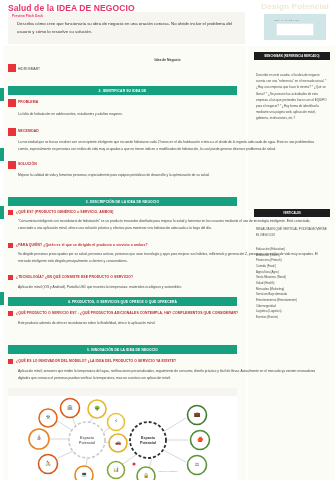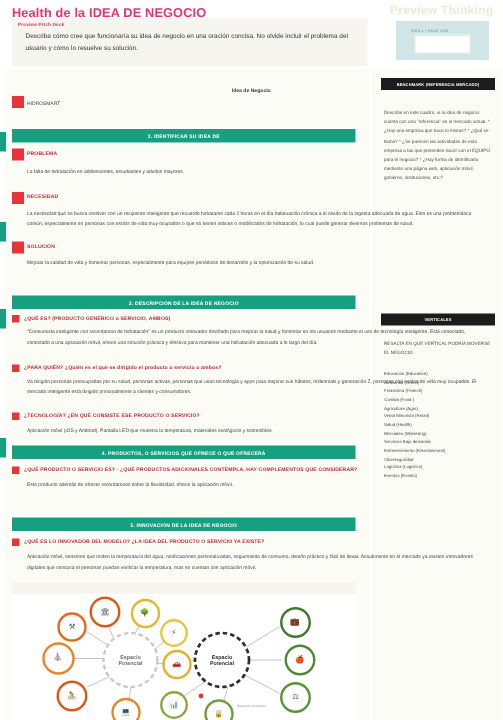--- a/index.html
+++ b/index.html
@@ -159,22 +159,22 @@
   .dg-caption {
     position: absolute; left: 150px; top: 74px;
     font-size: 2.3px; color: #9a9a9a;
   }
 </style>
 </head>
 <body>
 
 <div id="page">
 
-  <div class="page-title">Health de la IDEA DE NEGOCIO</div>
-  <div class="watermark">Preview Thinking</div>
+  <div class="page-title">Salud de la IDEA DE NEGOCIO</div>
+  <div class="watermark">Design Potencial</div>
 
   <div class="pitch-box">
     <div class="pitch-label">Preview Pitch Deck</div>
     <div class="pitch-text">Describa cómo cree que funcionaría su idea de negocio en una oración concisa. No olvide incluir el problema del usuario y cómo lo resuelve su solución.</div>
   </div>
 
   <div class="mini-card">
     <div class="mini-card-hdr">IDEA 1  /  PAGE 1/80</div>
     <div class="mini-card-body"></div>
   </div>

